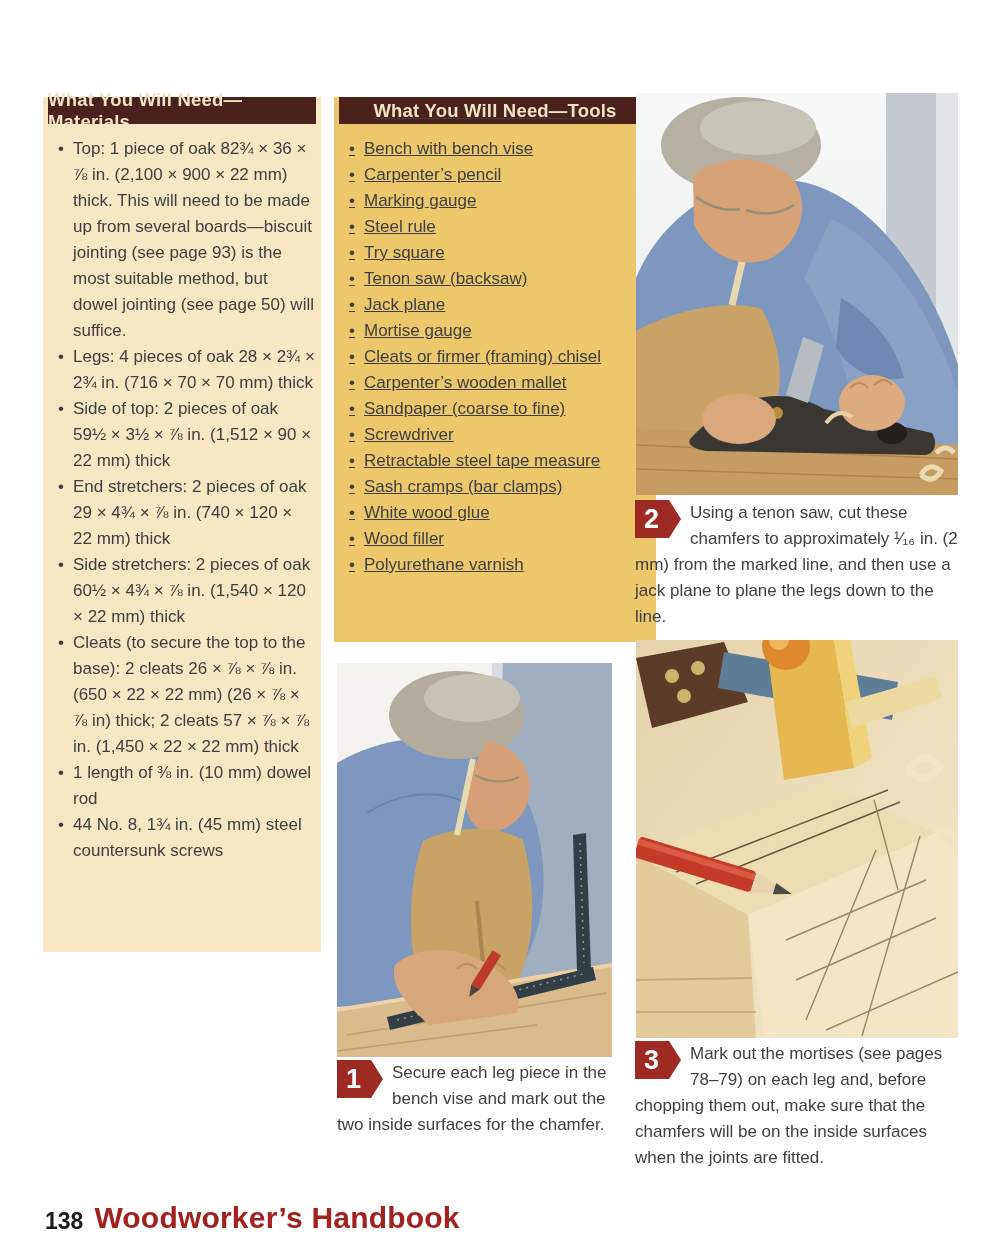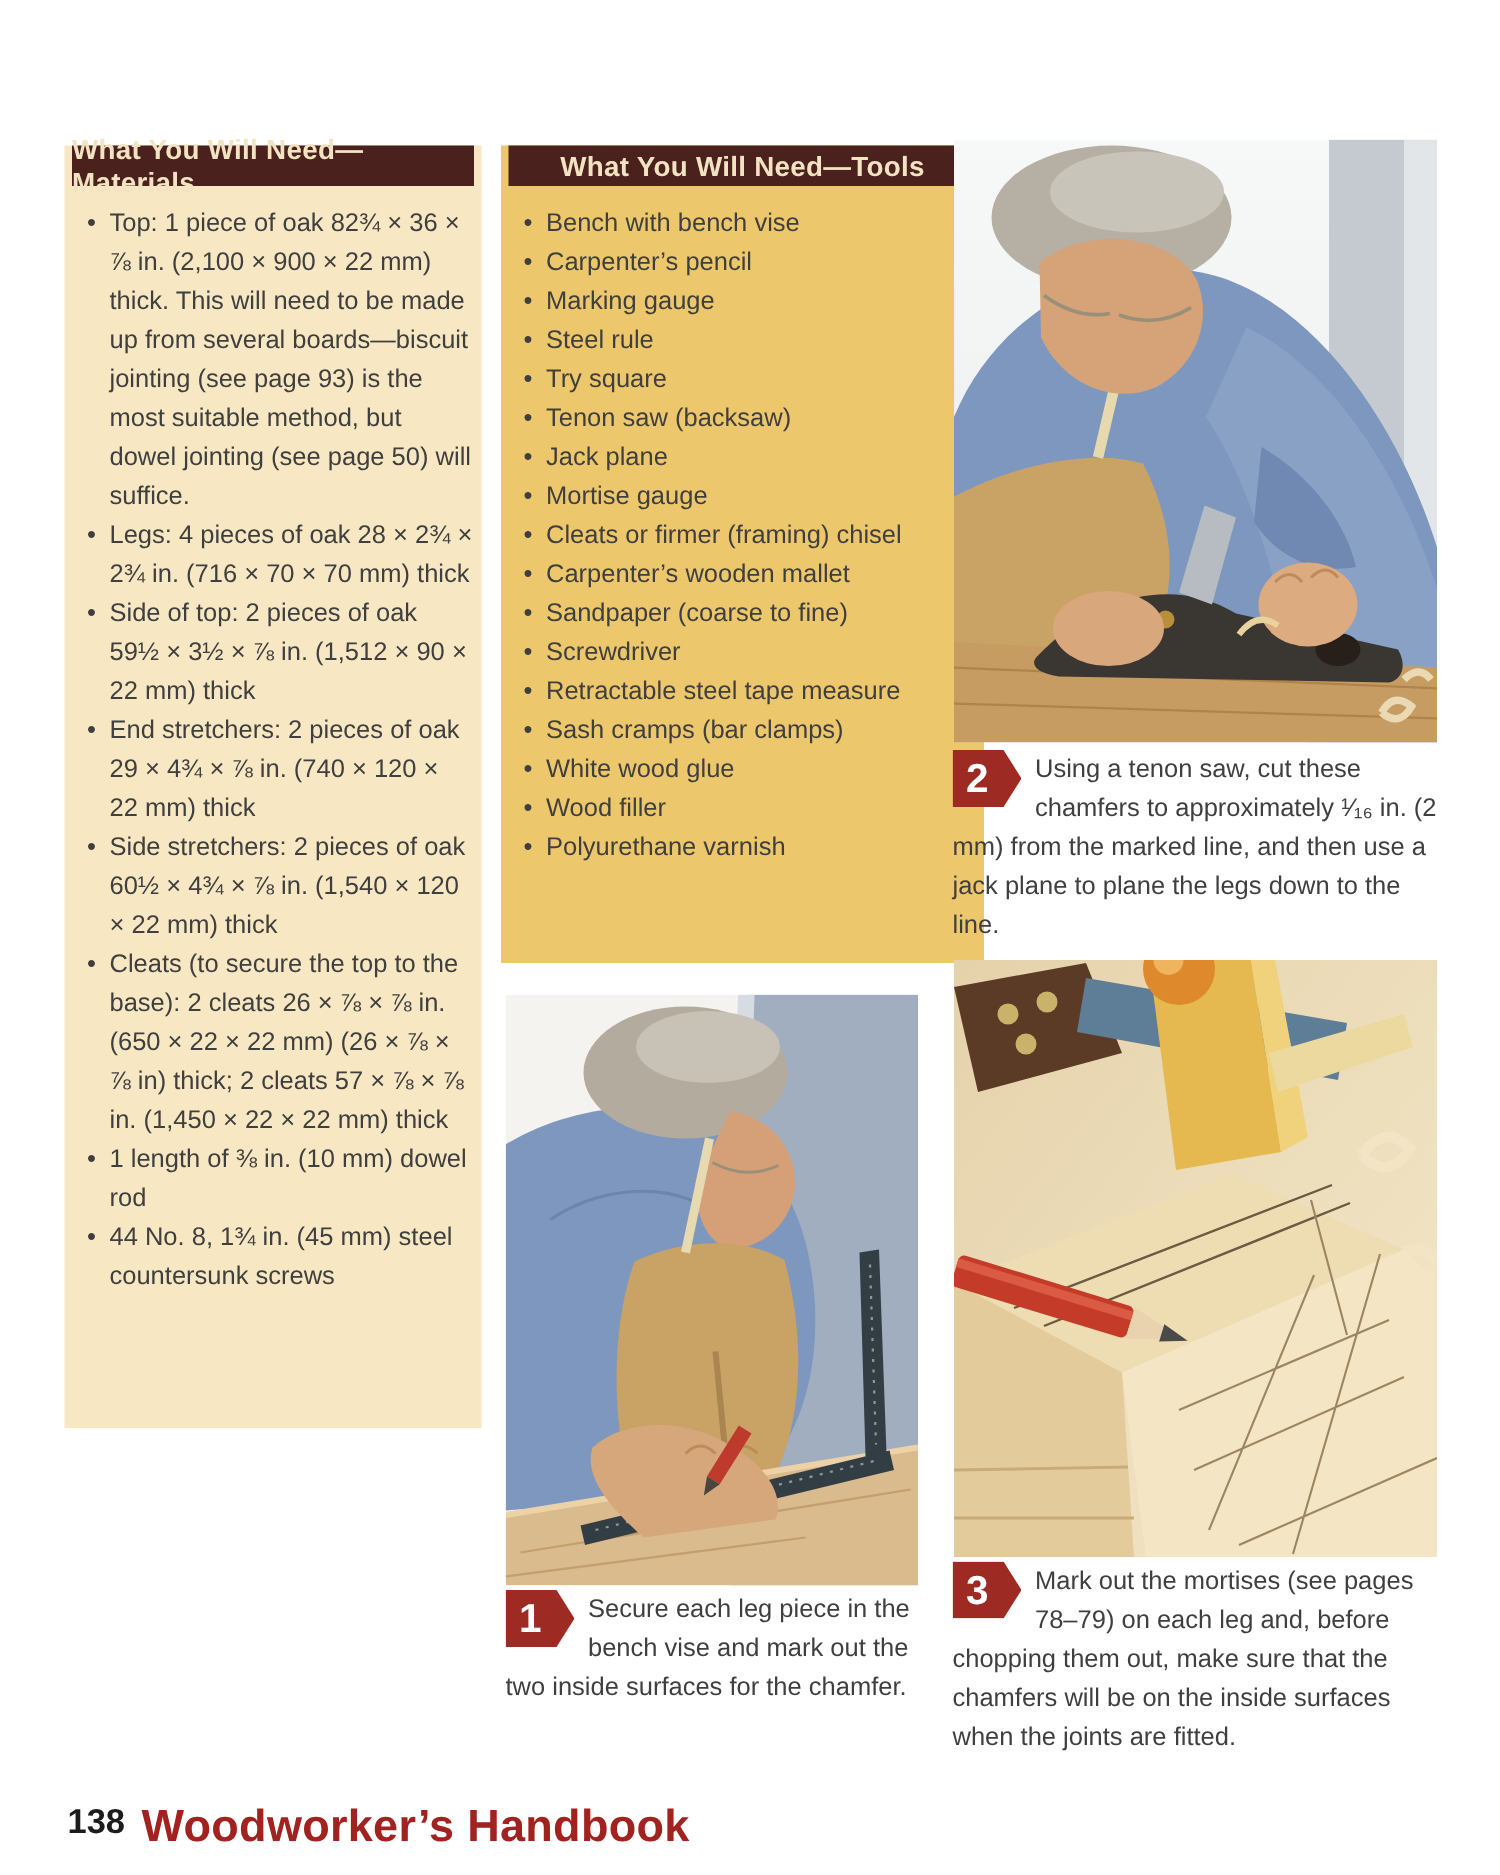--- a/index.html
+++ b/index.html
@@ -11,21 +11,21 @@
     --body-text:#3f3f3f;
     --footer-red:#a22220;
   }
   *{margin:0;padding:0;box-sizing:border-box;}
   html,body{width:1000px;height:1250px;background:#ffffff;
     font-family:"Liberation Sans","DejaVu Sans",sans-serif;color:var(--body-text);}
   .page{position:relative;width:1000px;height:1250px;background:#ffffff;overflow:hidden;}
 
   .need-box{position:absolute;padding:0 0 20px 0;}
   .need-box.materials{left:43px;top:97px;width:278px;height:855px;background:var(--materials-bg);}
-  .need-box.tools{left:334px;top:97px;width:322px;height:545px;background:var(--tools-bg);}
+  .need-box.tools{left:334px;top:97px;width:322px;height:545px;background:var(--tools-bg);text-decoration:underline;}
   .box-header{margin:0 5px;height:27px;background:var(--header-bar);color:var(--header-text);
     font-size:18.5px;font-weight:bold;display:flex;align-items:center;justify-content:center;
     letter-spacing:.2px;}
   ul.bullets{list-style:none;padding:12px 6px 0 15px;}
   ul.bullets li{display:flex;font-size:17px;line-height:26px;}
   ul.bullets .dot{width:15px;flex:0 0 15px;}
   ul.bullets .txt{flex:1;}
 
   .photo{position:absolute;overflow:hidden;}
   .photo svg{display:block;width:100%;height:100%;}
@@ -35,21 +35,21 @@
 
   .caption{position:absolute;font-size:17px;line-height:26px;color:var(--body-text);}
   #caption-2{left:635px;top:500px;width:327px;}
   #caption-1{left:337px;top:1060px;width:288px;}
   #caption-3{left:635px;top:1041px;width:327px;}
   .step-badge{float:left;width:46px;height:38px;margin:0 9px 6px 0;background:var(--badge);
     clip-path:polygon(0 0,74% 0,100% 50%,74% 100%,0 100%);
     color:#ffffff;font-size:27px;font-weight:bold;display:flex;align-items:center;
     justify-content:center;padding-right:13px;}
 
-  .footer{position:absolute;left:45px;top:1201px;display:flex;align-items:flex-start;gap:11px;}
+  .footer{position:absolute;left:45px;top:1201px;display:flex;align-items:flex-end;gap:11px;}
   .footer .pageno{font-size:23px;font-weight:bold;color:#1c1c1c;}
   .footer .title{font-size:30px;font-weight:bold;color:var(--footer-red);letter-spacing:.2px;}
 </style>
 </head>
 <body>
 
 <div class="page">
 
   <section class="need-box materials">
     <header class="box-header">

